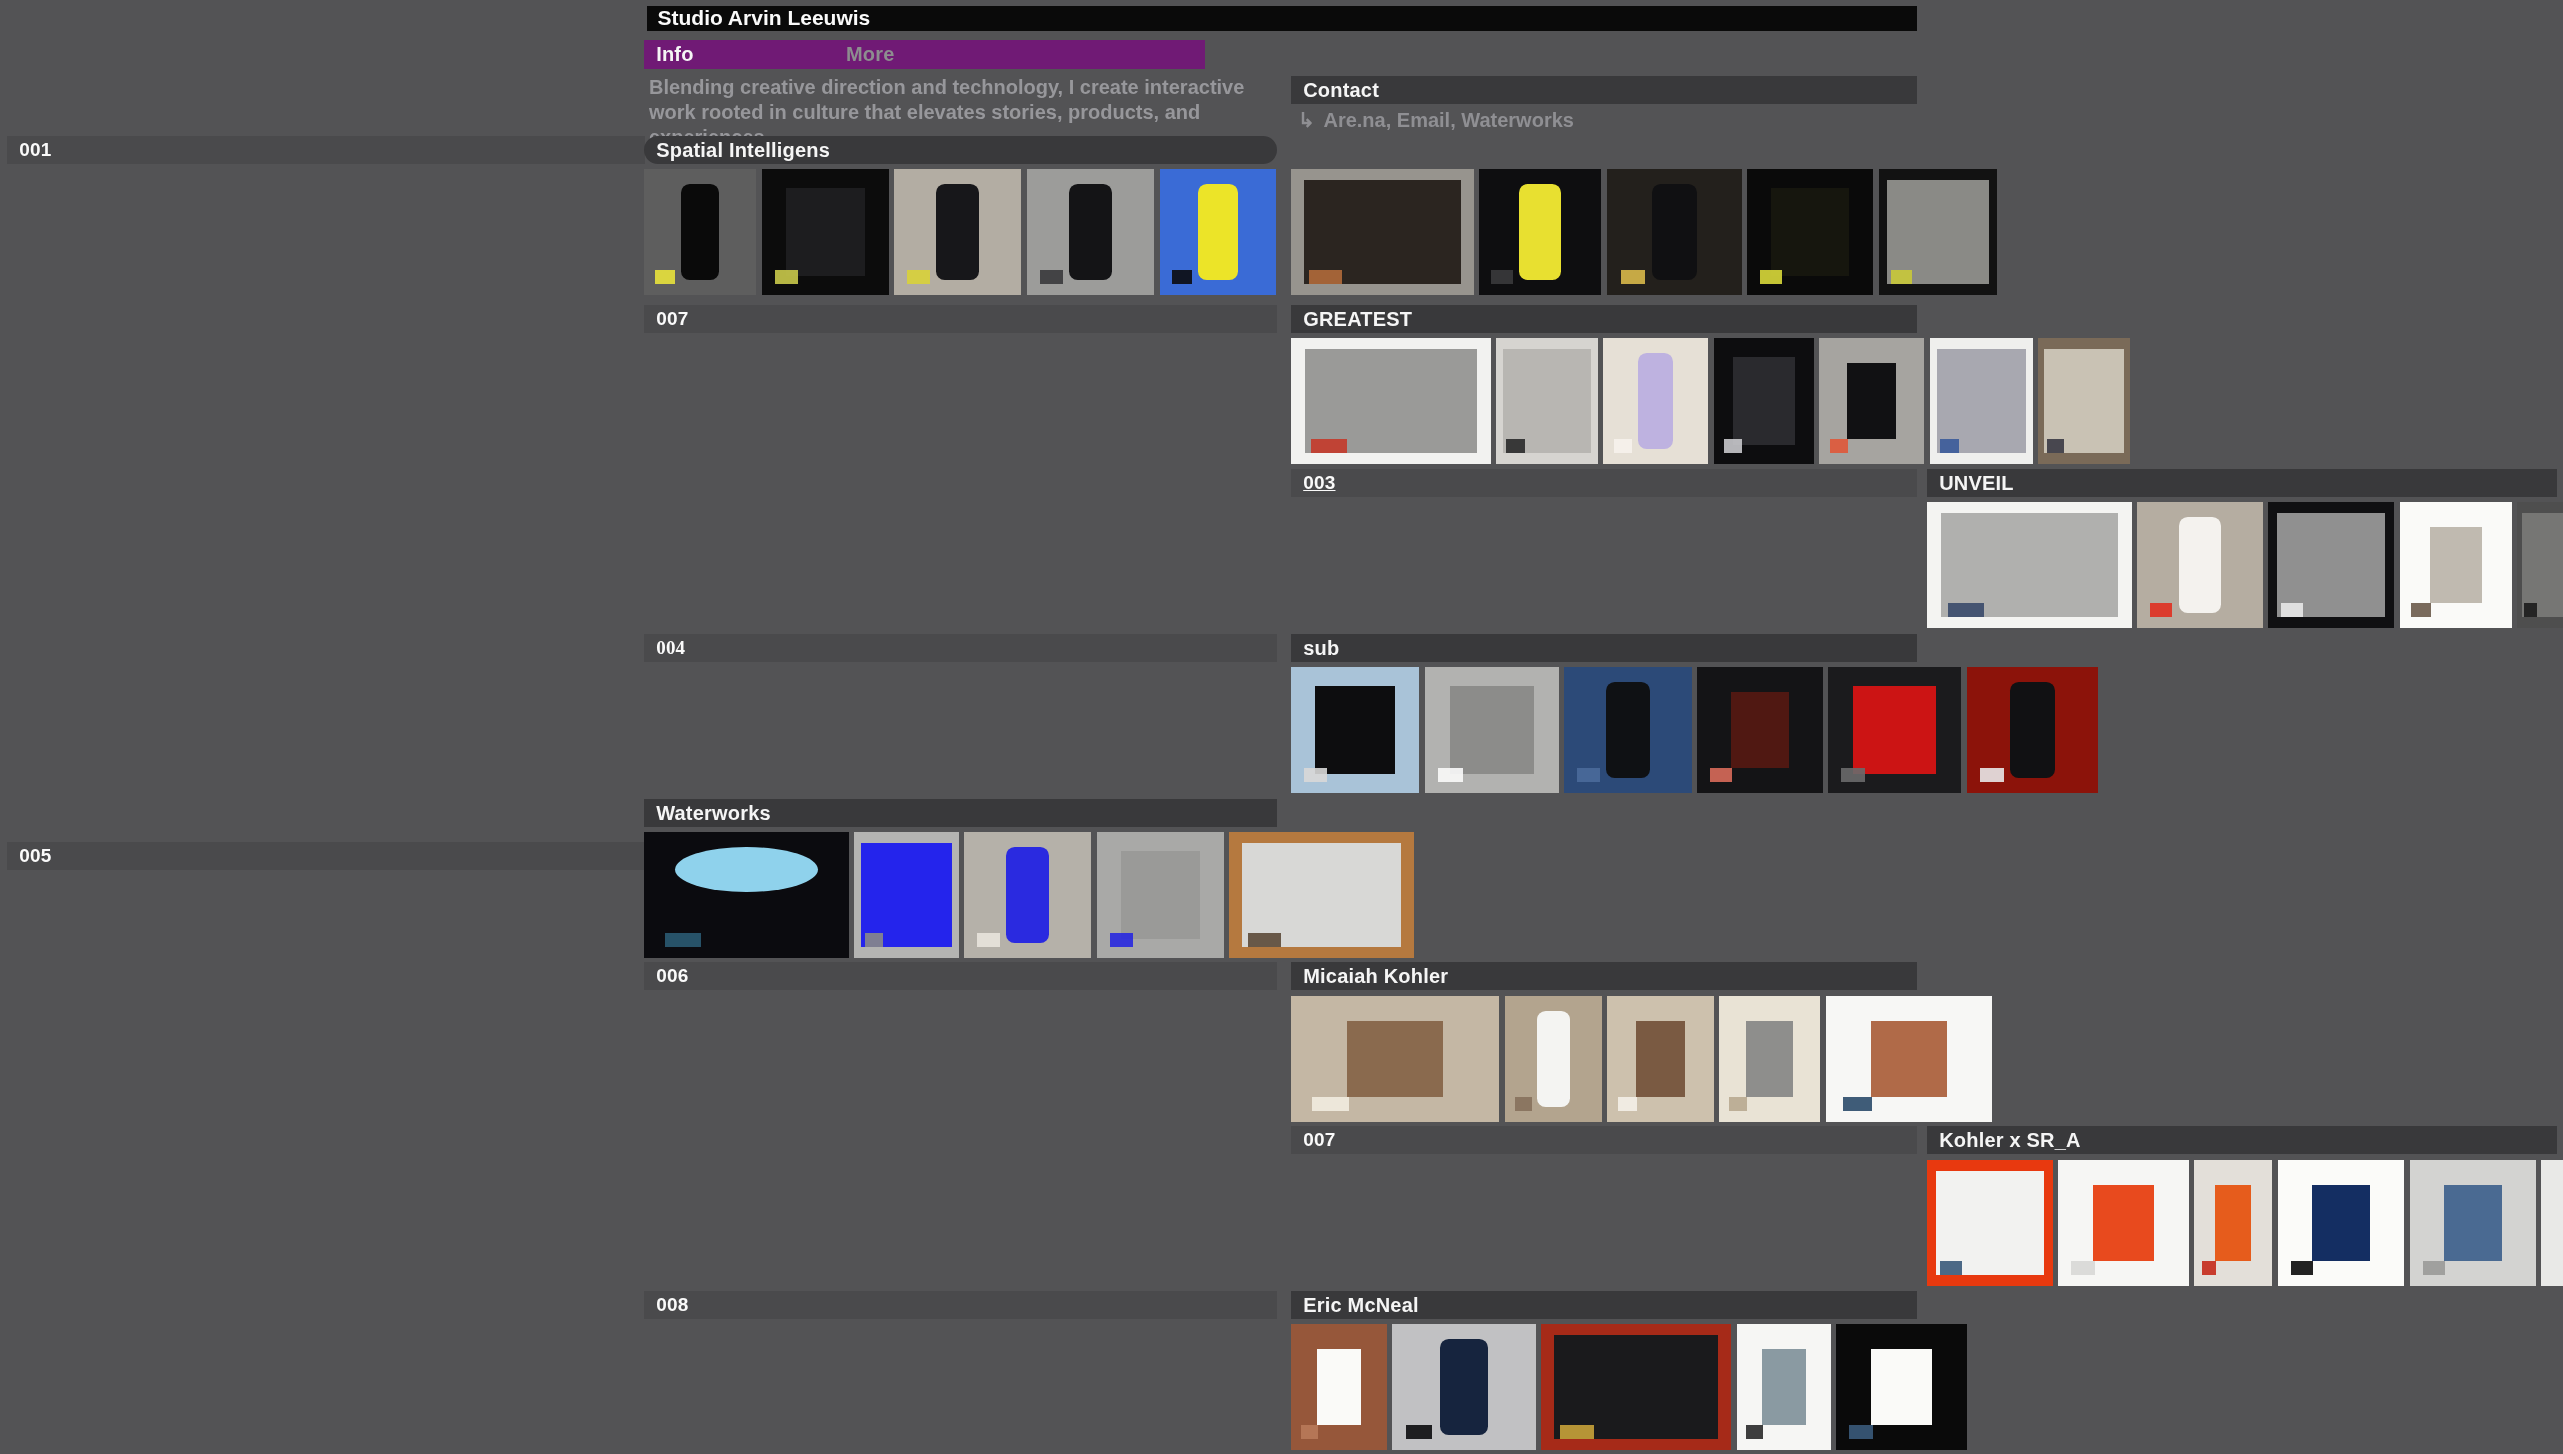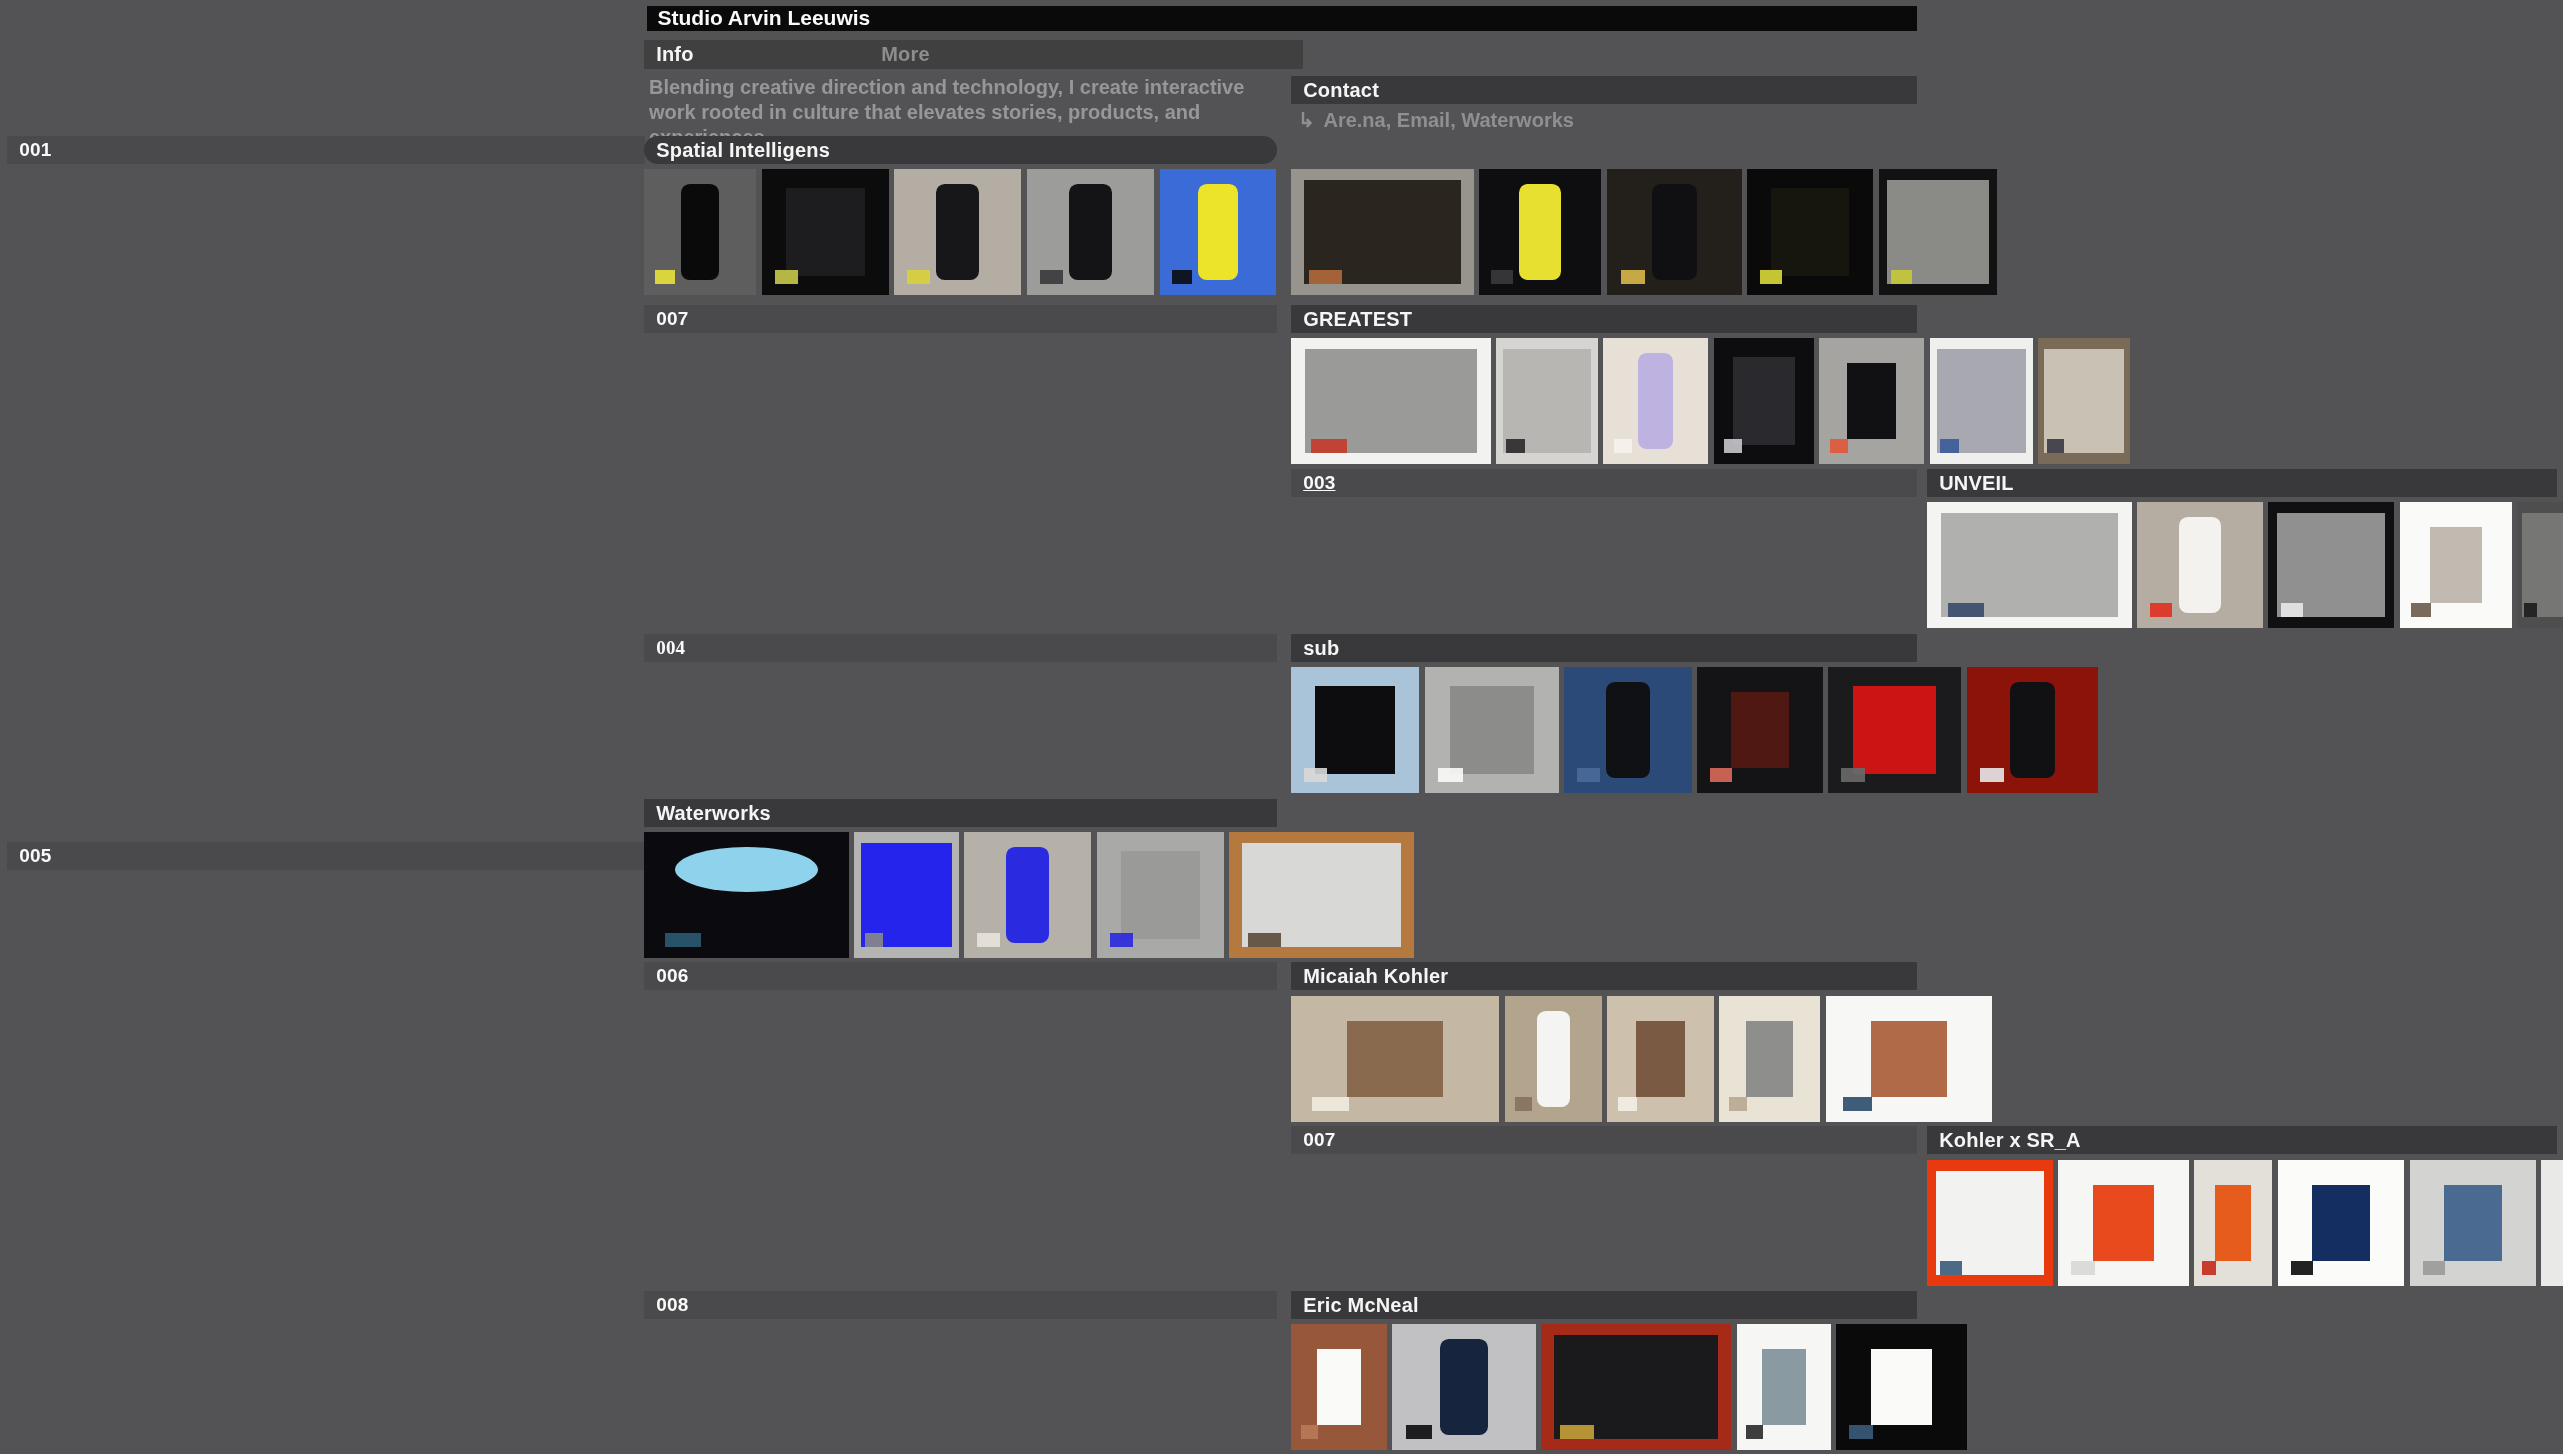--- a/index.html
+++ b/index.html
@@ -4,21 +4,21 @@
 <style>
   html,body{margin:0;padding:0;background:#535355;}
   .page{position:relative;width:2563px;height:1454px;background:#535355;overflow:hidden;
         font-family:"Liberation Sans",sans-serif;font-weight:bold;}
   .bar{position:absolute;height:28px;display:flex;align-items:center;
        padding:0 12.2px;box-sizing:border-box;font-size:20px;color:#f5f5f5;
        letter-spacing:0.2px;white-space:nowrap;overflow:hidden;}
   .header-bar{position:absolute;left:647px;top:6.1px;width:1270px;height:25px;
        background:#0a0a0a;display:flex;align-items:flex-start;padding:0 10.5px;
        box-sizing:border-box;font-size:21px;color:#fafafa;cursor:pointer;}
-  .info-bar{left:644px;top:40px;width:659px;height:29px;background:#404040;}
+  .info-bar{left:644px;top:40px;width:561px;height:29px;background:#701a75;}
   .more-label{position:absolute;left:36%;color:#8d8d8f;cursor:pointer;}
   .info-label{cursor:pointer;}
   .description{position:absolute;left:649px;top:75px;width:628px;
        font-size:20px;line-height:25px;color:#97979b;}
   .contact-bar{left:1291px;top:76px;width:626px;height:28px;background:#39393b;}
   .contact-links{position:absolute;left:1298px;top:108px;font-size:20px;
        color:#8f8f93;display:flex;gap:8.7px;align-items:center;cursor:pointer;}
   .num-bar{background:#4a4a4c;font-size:19px;color:#fafafa;}
   .title-bar{background:#39393b;cursor:pointer;}
   .thumb{position:absolute;height:126px;overflow:hidden;cursor:pointer;}

